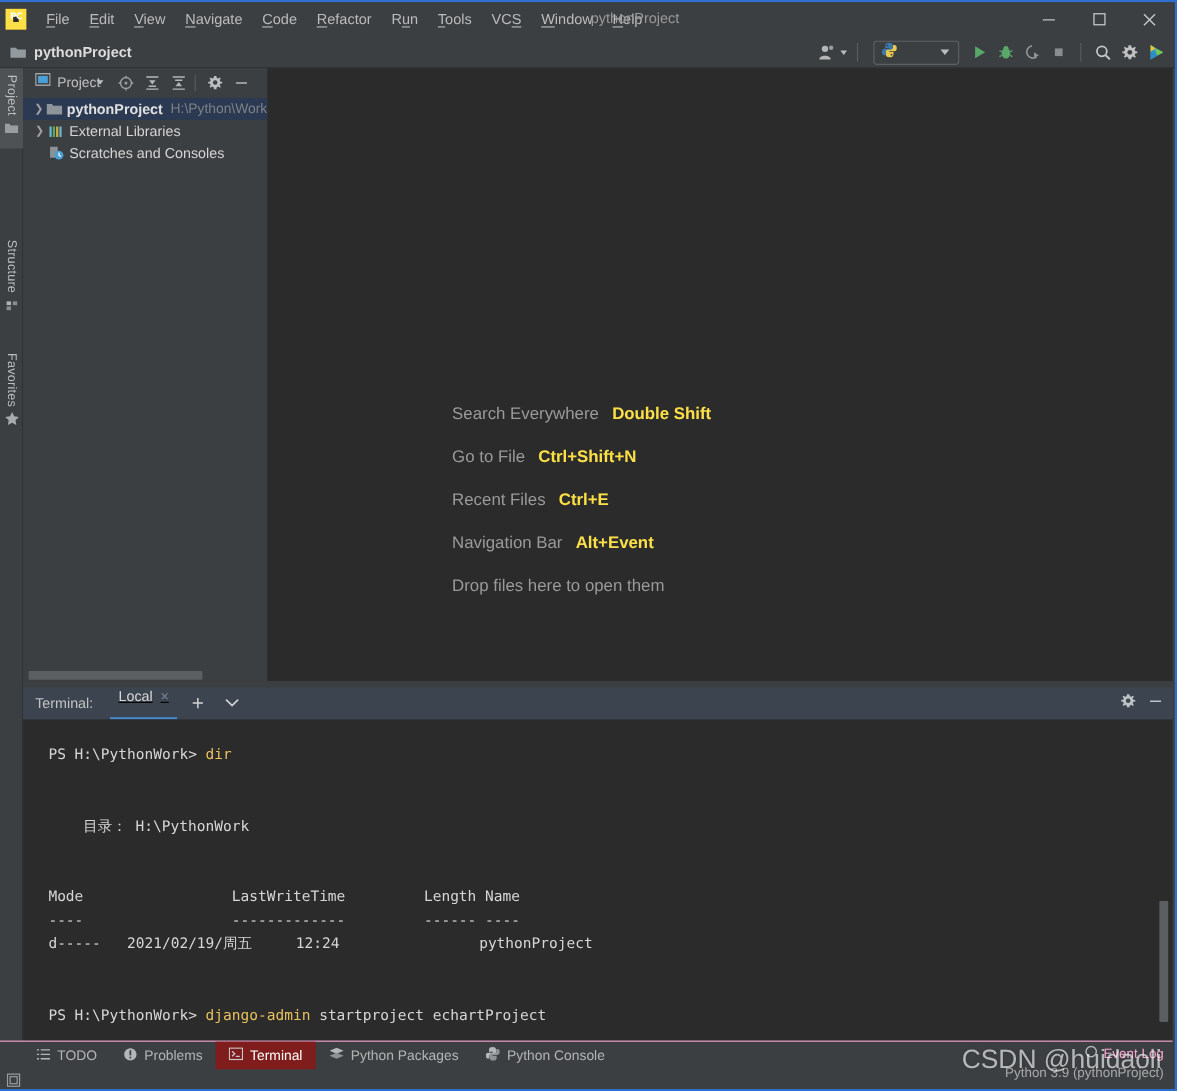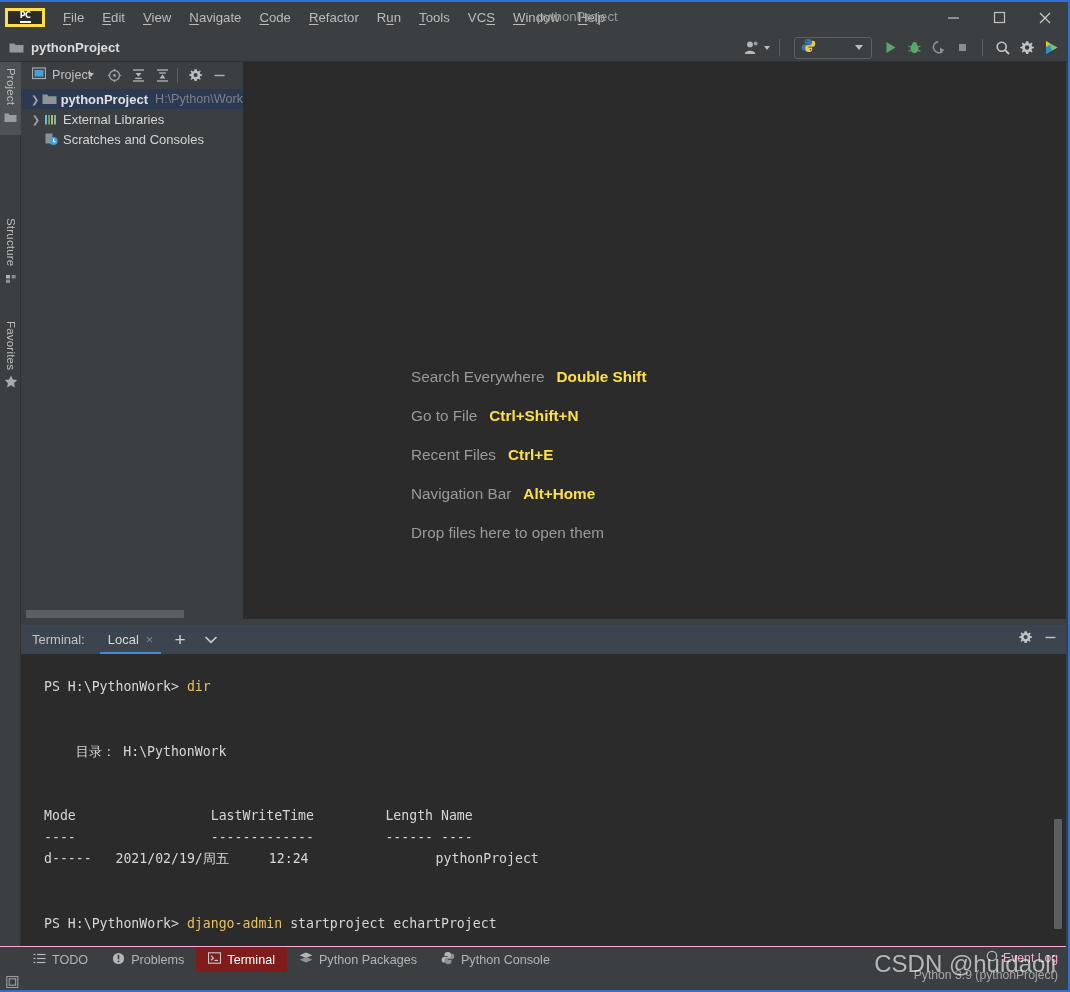--- a/index.html
+++ b/index.html
@@ -21,23 +21,23 @@
     overflow: hidden;
   }
 
   
   .titlebar {
     position: absolute; top: 0; left: 0; right: 0; height: 31px;
     background: #3c3f41;
     display: flex; align-items: center;
   }
   .pc-logo {
-    width: 40px; height: 19px; margin-left: 5px; margin-right: 9px;
-    background: #2b2b2b; border: 3px solid #fde047;
-    display: flex; flex-direction: column; align-items: center; justify-content: center;
+    width: 19px; height: 19px; margin-left: 5px; margin-right: 9px;
+    background: #2b2b2b; border: 7px solid #fde047;
+    display: flex; flex-direction: column; align-items: center; justify-content: flex-end;
     font-size: 8px; font-weight: bold; color: #ffffff;
     font-family: "DejaVu Sans", sans-serif; line-height: 1;
   }
   .pc-logo .pc-txt { letter-spacing: -0.5px; }
   .pc-logo .pc-bar { width: 11px; height: 2px; background: #ffffff; margin-top: 1px; }
   .menu-items { display: flex; align-items: center; }
   .menu-item {
     font-size: 13.2px; color: #bbbbbb; padding: 2px 9px; cursor: default;
     white-space: nowrap;
   }
@@ -172,21 +172,21 @@
 
   
   .term-head {
     position: absolute; top: 623px; left: 21px; right: 2px; height: 29px;
     background: #3c4450;
     display: flex; align-items: center;
   }
   .term-title { font-size: 13px; color: #c3c3c3; margin-left: 11px; }
   .term-tab {
     position: relative; margin-left: 23px; height: 29px;
-    display: flex; align-items: center; gap: 7px; cursor: default;
+    display: flex; align-items: flex-start; gap: 7px; cursor: default; text-decoration: underline;
   }
   .term-tab-label { font-size: 13px; color: #d8d8d8; }
   .term-tab-underline {
     position: absolute; left: -8px; right: -8px; bottom: 0; height: 2px; background: #4a88d0;
   }
   .term-close { font-size: 13px; color: #7c8795; cursor: default; }
   .term-plus {
     margin-left: 21px; font-size: 19px; color: #d0d0d0; cursor: default; line-height: 1;
   }
   .term-chev { margin-left: 17px; cursor: default; }
@@ -500,21 +500,21 @@
       <div class="hint-row">
         <span class="hint-label">Go to File</span>
         <span class="hint-key">Ctrl+Shift+N</span>
       </div>
       <div class="hint-row">
         <span class="hint-label">Recent Files</span>
         <span class="hint-key">Ctrl+E</span>
       </div>
       <div class="hint-row">
         <span class="hint-label">Navigation Bar</span>
-        <span class="hint-key">Alt+Home</span>
+        <span class="hint-key">Alt+Event</span>
       </div>
       <div class="hint-row">
         <span class="hint-plain">Drop files here to open them</span>
       </div>
     </div>
   </div>
 
   <div class="term-head">
     <span class="term-title">Terminal:</span>
     <div class="term-tab">

